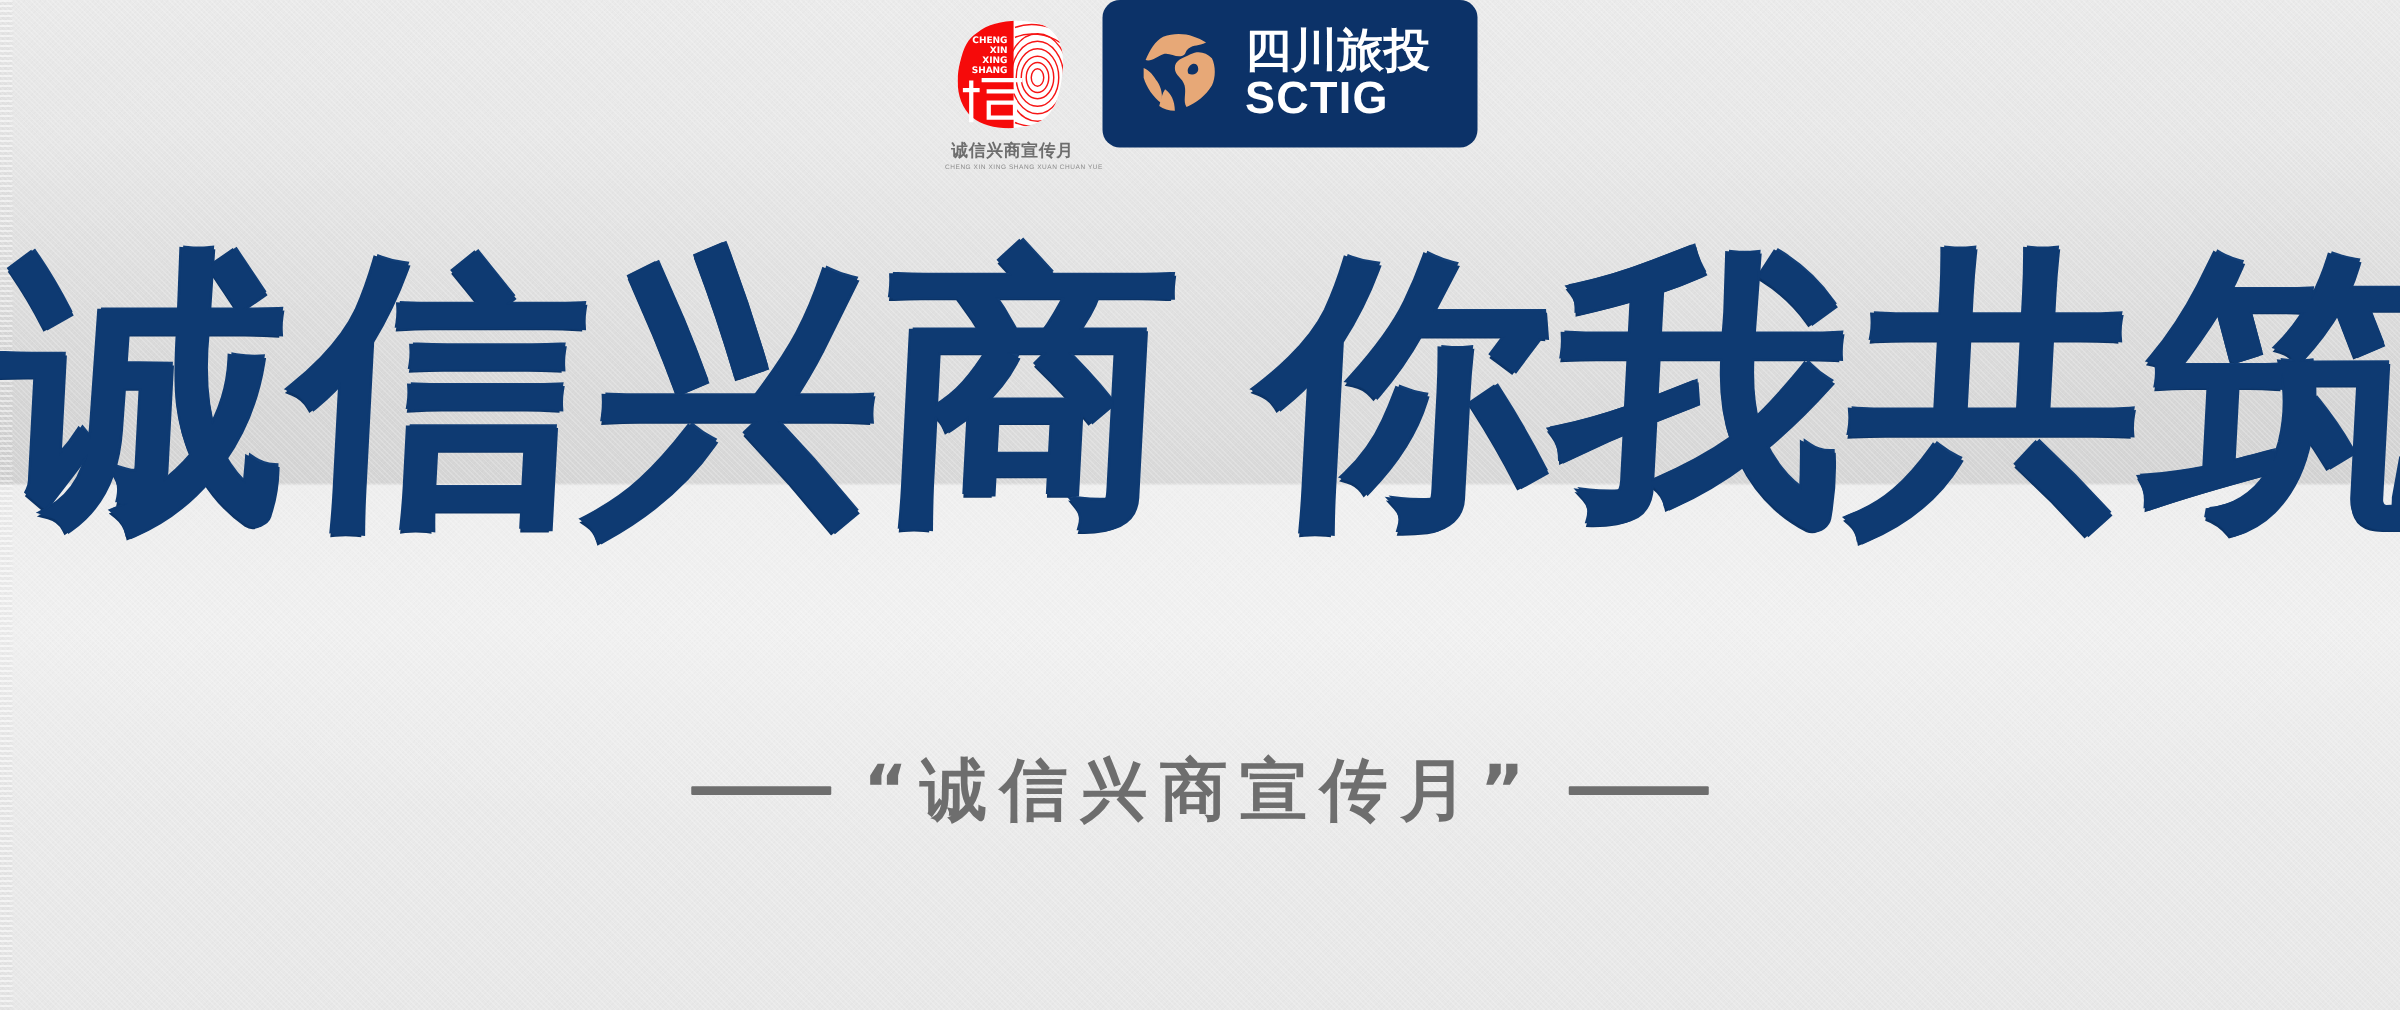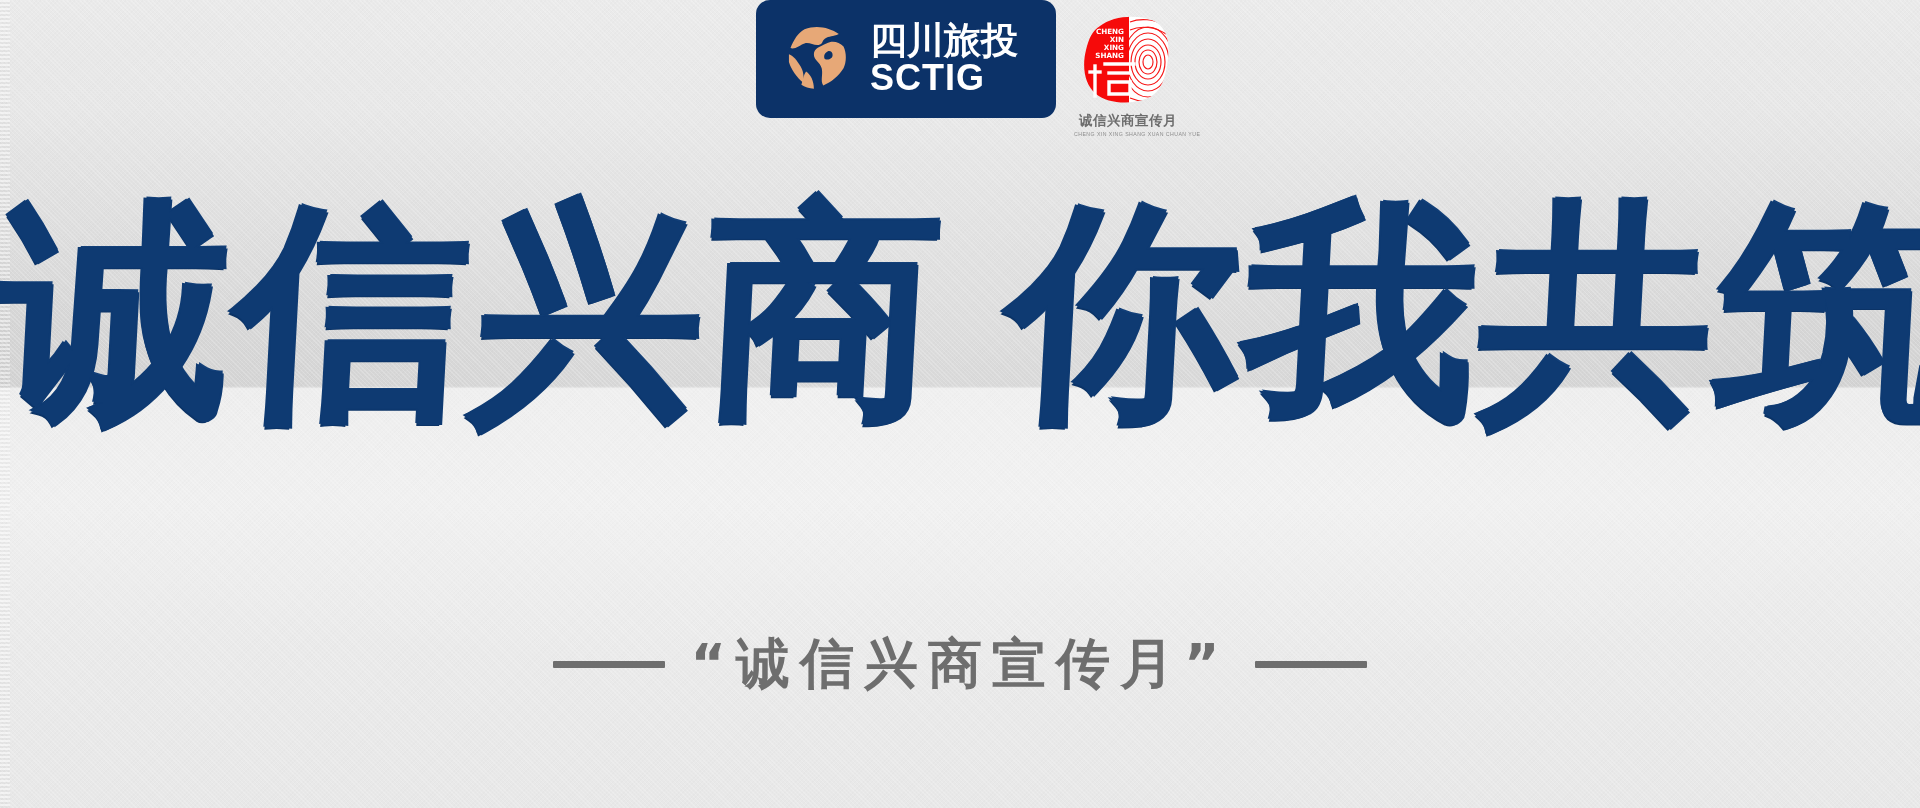--- a/index.html
+++ b/index.html
@@ -105,60 +105,40 @@
     display:inline-block;
     transform:skewX(-3deg);
     text-shadow:
       2px 1px 0 #0e3a72, -2px -1px 0 #0e3a72,
       1px -2px 0 #123f78, -1px 2px 0 #0b3366;
   }
   #headline .gap { display:inline-block; width:56px; }
 
   
   #subtitle {
-    position:absolute; left:0; right:0; top:628px;
+    position:absolute; left:0; right:0; top:596px;
     display:flex; align-items:center; justify-content:center; gap:26px;
     color:#6e6e6e;
   }
   .rule { width:112px; height:7px; background:#6e6e6e; border-radius:1px; }
   #subtitle-text {
     font-family:"DejaVu Sans", sans-serif;
     font-size:54px; font-weight:700; color:#6e6e6e;
     letter-spacing:10px; white-space:nowrap;
   }
 </style>
 </head>
 <body>
 
 <div id="banner">
   <div id="texture"></div>
   <div id="left-fiber"></div>
   <div id="soft-vignette"></div>
 
   <div id="logo-row">
-
-    <div id="sctig-plate">
-      <div id="globe-icon">
-        <svg viewBox="0 0 100 100" xmlns="http://www.w3.org/2000/svg">
-          <g fill="#e7a877">
-            <path d="M34 12 C50 6 66 10 78 18 C70 22 66 20 60 24 C56 27 58 31 52 32
-                     C46 33 40 28 34 30 C28 32 22 38 16 36 C20 26 26 16 34 12 Z"></path>
-            <path d="M62 30 C70 26 78 28 84 34 C88 42 88 54 84 62 C78 72 68 80 58 84
-                     C54 78 58 70 56 62 C54 54 46 52 46 44 C46 36 54 34 62 30 Z
-                     M64 40 C60 42 58 46 60 50 C64 52 70 50 70 45 C70 41 67 39 64 40 Z"></path>
-            <path d="M14 44 C20 46 24 52 28 58 C32 64 34 72 32 80 C24 74 17 64 14 54 Z"></path>
-            <path d="M36 66 C42 70 46 78 46 88 C40 88 34 86 30 83 C32 76 33 70 36 66 Z"></path>
-          </g>
-        </svg>
-      </div>
-      <div id="sctig-text">
-        <div id="sctig-cn">四川旅投</div>
-        <div id="sctig-en">SCTIG</div>
-      </div>
-    </div>
 
     <div id="seal-block">
       <div id="seal-mark">
         <svg viewBox="0 0 100 100" xmlns="http://www.w3.org/2000/svg">
           <defs>
             <clipPath id="sealShape">
               <path d="M22 16 C34 6 58 4 74 10 C88 16 92 30 90 48 C88 66 84 82 70 88
                        C54 95 30 94 18 84 C6 74 4 56 8 40 C11 28 14 21 22 16 Z"></path>
             </clipPath>
           </defs>
@@ -190,20 +170,40 @@
             <path d="M12 62 L22 62"></path>
             <path d="M27 54 L56 54"></path>
             <path d="M31 63 L52 63"></path>
             <path d="M31 72 L52 72 L52 84 L31 84 L31 72"></path>
           </g>
         </svg>
       </div>
       <div id="seal-caption-cn">诚信兴商宣传月</div>
       <div id="seal-caption-py">CHENG XIN XING SHANG XUAN CHUAN YUE</div>
     </div>
+
+    <div id="sctig-plate">
+      <div id="globe-icon">
+        <svg viewBox="0 0 100 100" xmlns="http://www.w3.org/2000/svg">
+          <g fill="#e7a877">
+            <path d="M34 12 C50 6 66 10 78 18 C70 22 66 20 60 24 C56 27 58 31 52 32
+                     C46 33 40 28 34 30 C28 32 22 38 16 36 C20 26 26 16 34 12 Z"></path>
+            <path d="M62 30 C70 26 78 28 84 34 C88 42 88 54 84 62 C78 72 68 80 58 84
+                     C54 78 58 70 56 62 C54 54 46 52 46 44 C46 36 54 34 62 30 Z
+                     M64 40 C60 42 58 46 60 50 C64 52 70 50 70 45 C70 41 67 39 64 40 Z"></path>
+            <path d="M14 44 C20 46 24 52 28 58 C32 64 34 72 32 80 C24 74 17 64 14 54 Z"></path>
+            <path d="M36 66 C42 70 46 78 46 88 C40 88 34 86 30 83 C32 76 33 70 36 66 Z"></path>
+          </g>
+        </svg>
+      </div>
+      <div id="sctig-text">
+        <div id="sctig-cn">四川旅投</div>
+        <div id="sctig-en">SCTIG</div>
+      </div>
+    </div>
   </div>
 
   <div id="headline">
     <span class="brush">诚信兴商</span>
     <span class="gap"></span>
     <span class="brush">你我共筑</span>
   </div>
 
   <div id="subtitle">
     <span class="rule"></span>

